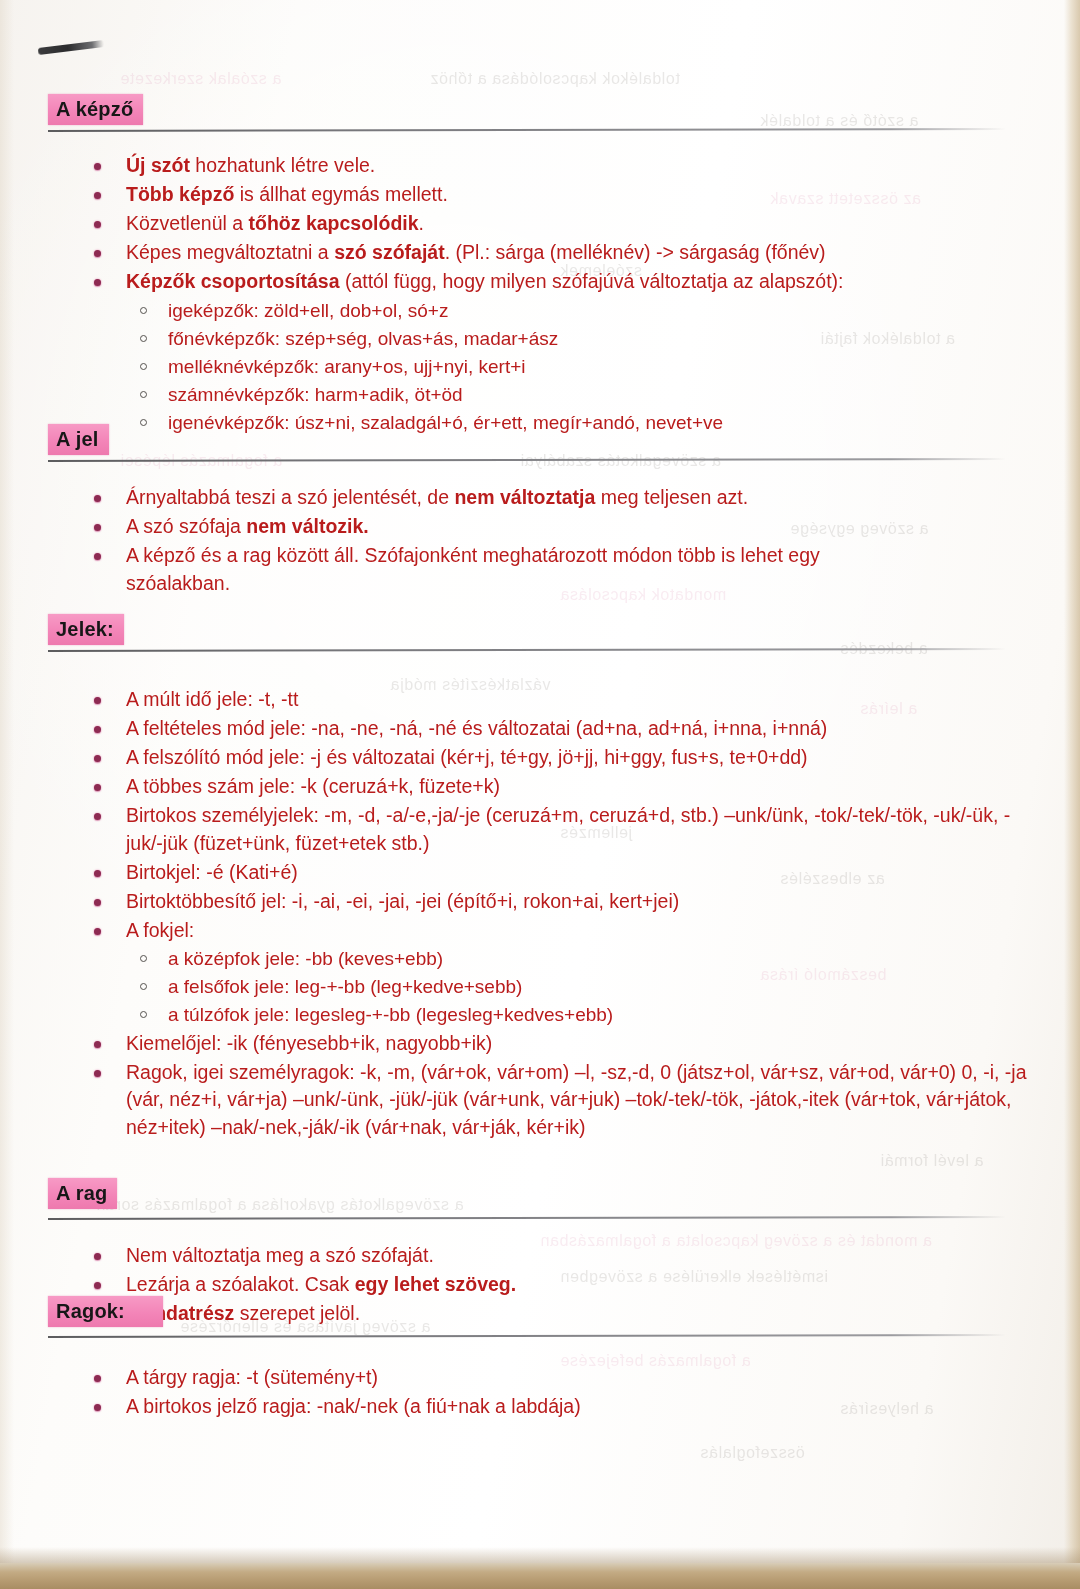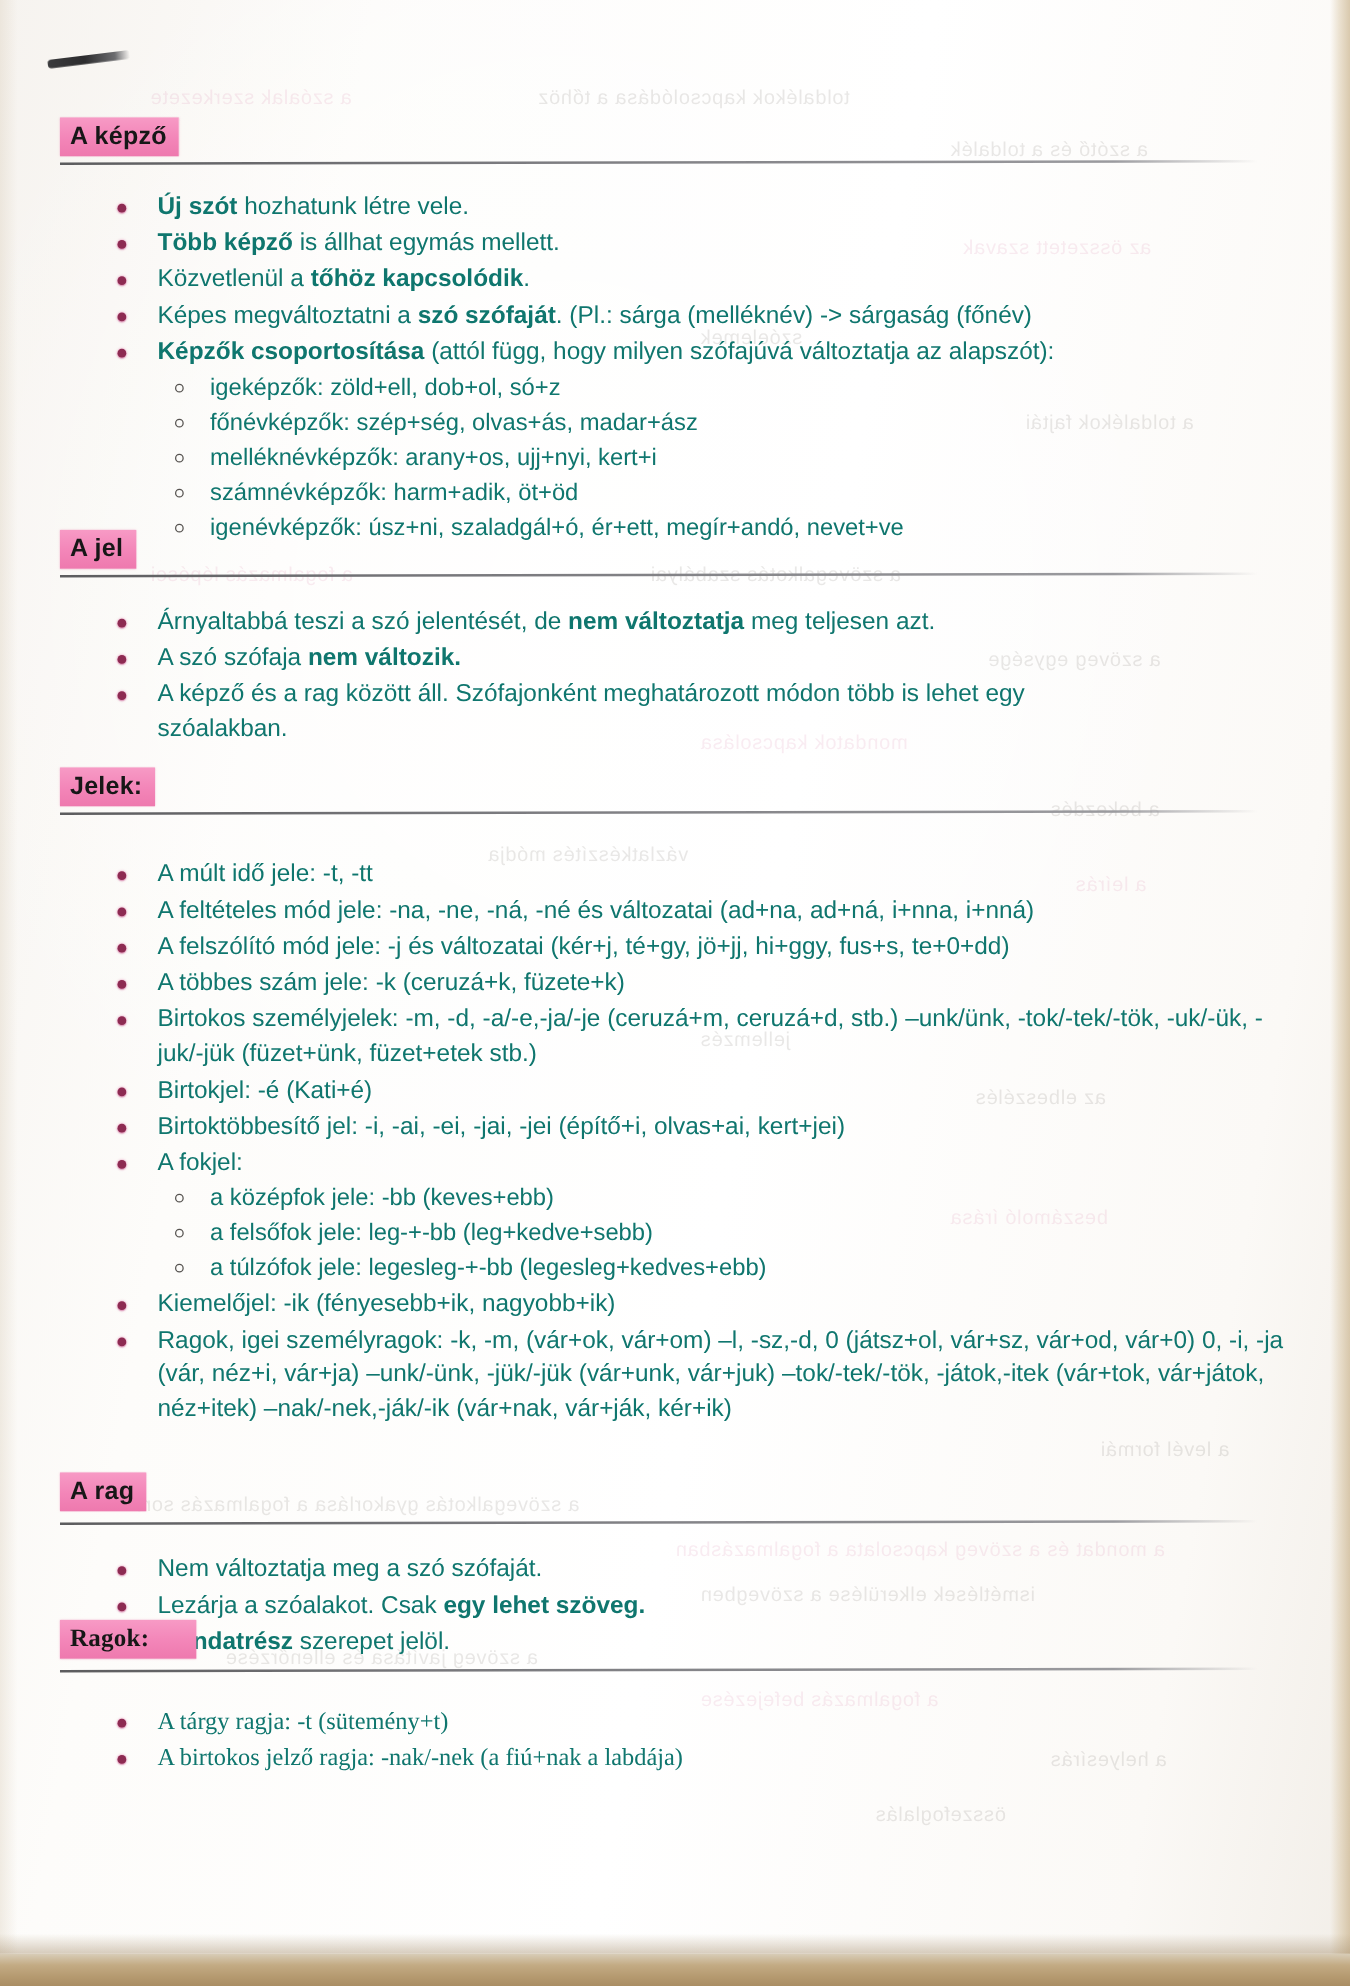--- a/index.html
+++ b/index.html
@@ -123,21 +123,21 @@
     position: absolute;
     left: 90px;
     right: 40px;
   }
   ul.lv1 > li {
     position: relative;
     padding-left: 36px;
     font-size: 19.5px;
     line-height: 27.5px;
     margin: 0 0 1.5px 0;
-    color: #0f766e;
+    color: #b91c1c;
   }
   ul.lv1 > li::before {
     content: "";
     position: absolute;
     left: 4px;
     top: 11px;
     width: 7px;
     height: 7px;
     border-radius: 50%;
     background: #8d2b52;
@@ -248,21 +248,21 @@
         <span class="hl">Jelek:</span>
       </div>
       <div class="rule tilt" style="top:36px;"></div>
       <ul class="lv1" style="top:72px;">
         <li>A múlt idő jele: -t, -tt</li>
         <li>A feltételes mód jele: -na, -ne, -ná, -né és változatai (ad+na, ad+ná, i+nna, i+nná)</li>
         <li>A felszólító mód jele: -j és változatai (kér+j, té+gy, jö+jj, hi+ggy, fus+s, te+0+dd)</li>
         <li>A többes szám jele: -k (ceruzá+k, füzete+k)</li>
         <li style="max-width:900px;">Birtokos személyjelek: -m, -d, -a/-e,-ja/-je (ceruzá+m, ceruzá+d, stb.) –unk/ünk, -tok/-tek/-tök, -uk/-ük, -juk/-jük (füzet+ünk, füzet+etek stb.)</li>
         <li>Birtokjel: -é (Kati+é)</li>
-        <li>Birtoktöbbesítő jel: -i, -ai, -ei, -jai, -jei (építő+i, olvas+ai, kert+jei)</li>
+        <li>Birtoktöbbesítő jel: -i, -ai, -ei, -jai, -jei (építő+i, rokon+ai, kert+jei)</li>
         <li><span>A fokjel:</span>
           <ul class="lv2">
             <li>a középfok jele: -bb (keves+ebb)</li>
             <li>a felsőfok jele: leg-+-bb (leg+kedve+sebb)</li>
             <li>a túlzófok jele: legesleg-+-bb (legesleg+kedves+ebb)</li>
           </ul>
         </li>
         <li>Kiemelőjel: -ik (fényesebb+ik, nagyobb+ik)</li>
         <li style="max-width:905px;">Ragok, igei személyragok: -k, -m, (vár+ok, vár+om) –l, -sz,-d, 0 (játsz+ol, vár+sz, vár+od, vár+0) 0, -i, -ja (vár, néz+i, vár+ja) –unk/-ünk, -jük/-jük (vár+unk, vár+juk) –tok/-tek/-tök, -játok,-itek (vár+tok, vár+játok, néz+itek) –nak/-nek,-ják/-ik (vár+nak, vár+ják, kér+ik)</li>
       </ul>
@@ -273,21 +273,21 @@
         <span class="hl">A rag</span>
       </div>
       <div class="rule tilt" style="top:40px;"></div>
       <ul class="lv1" style="top:64px;">
         <li>Nem változtatja meg a szó szófaját.</li>
         <li>Lezárja a szóalakot. Csak <b>egy lehet szöveg.</b></li>
         <li><b>Mondatrész</b> szerepet jelöl.</li>
       </ul>
     </div>
 
-    <div class="section" style="top:1296px;font-family:Liberation Serif, serif;">
+    <div class="section" style="top:1296px;">
       <div class="sec-head">
         <span class="hl wide">Ragok:</span>
       </div>
       <div class="rule tilt" style="top:40px;"></div>
       <ul class="lv1" style="top:68px;">
         <li>A tárgy ragja: -t (sütemény+t)</li>
         <li>A birtokos jelző ragja: -nak/-nek (a fiú+nak a labdája)</li>
       </ul>
     </div>
 

